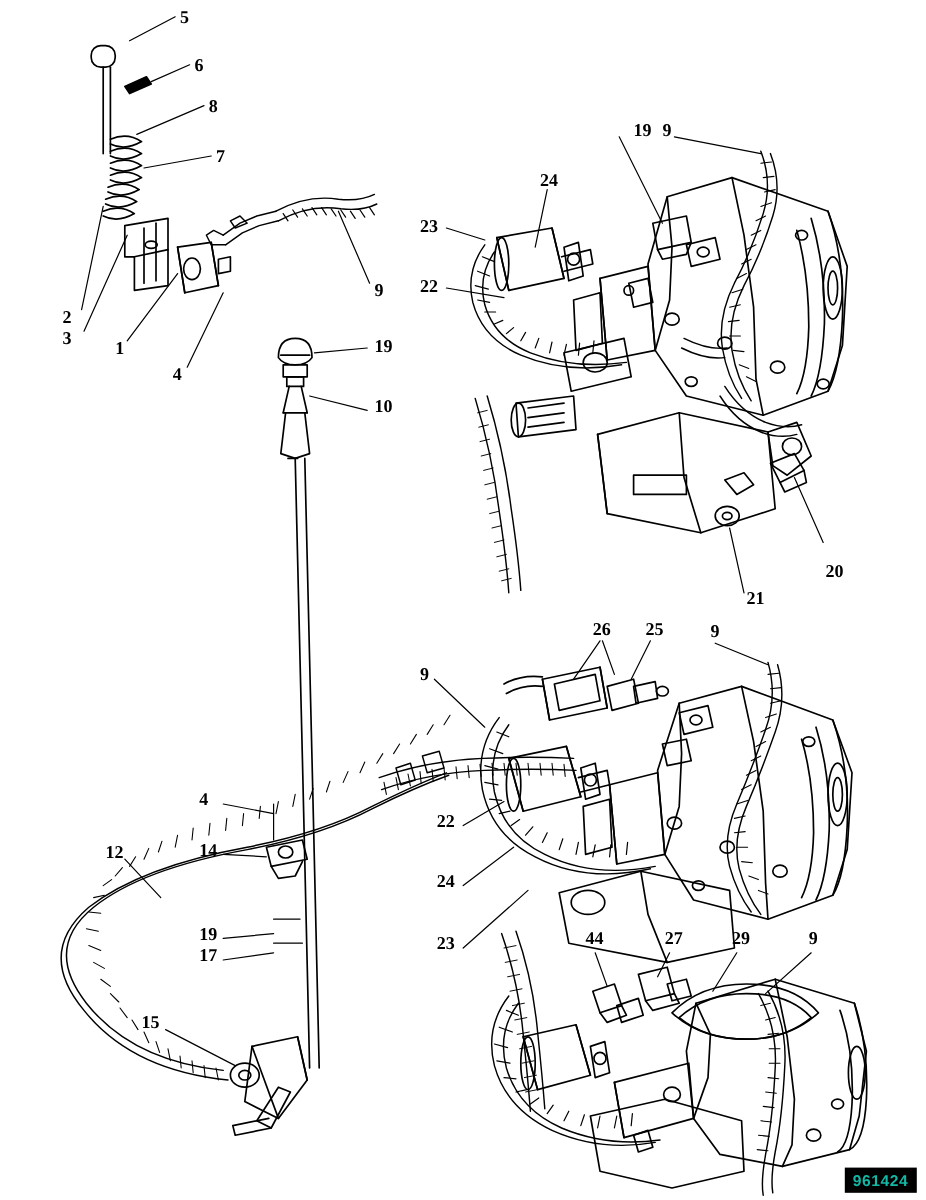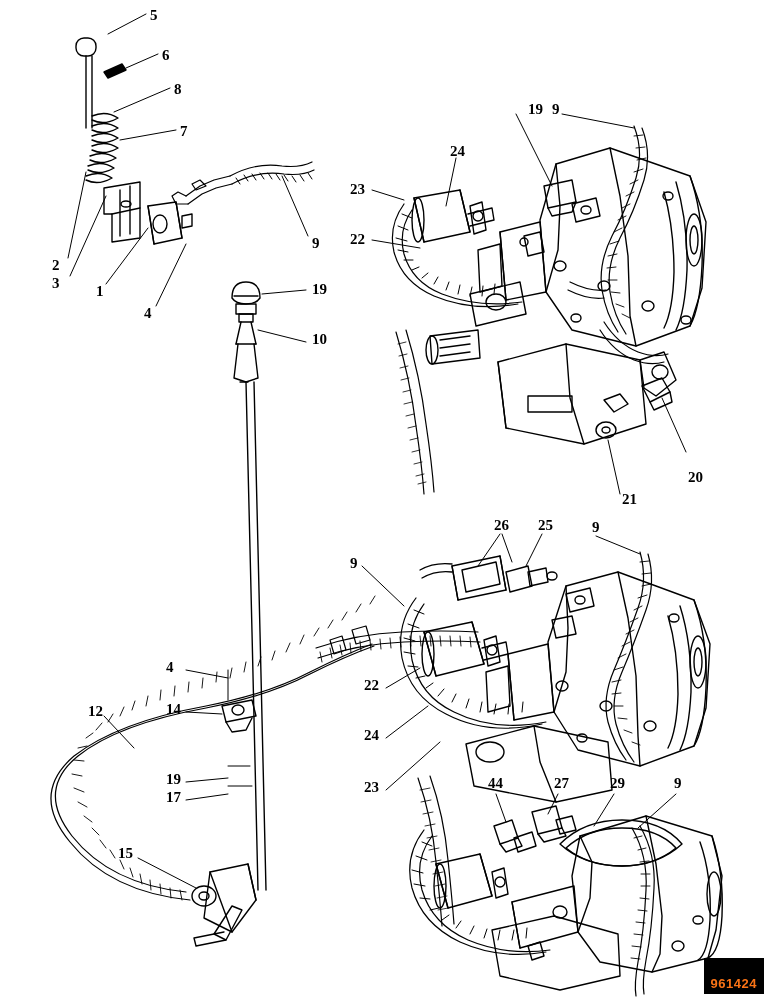--- a/index.html
+++ b/index.html
@@ -31,26 +31,26 @@
     font-size: 15px;
     color: #000000;
     line-height: 1;
     white-space: nowrap;
   }
   .partcode {
     position: absolute;
     right: 8px;
     bottom: 6px;
     background: #000000;
-    color: #f97316;
+    color: #14b8a6;
     font-family: "Liberation Sans", sans-serif;
     font-weight: bold;
     font-size: 13px;
     letter-spacing: 0.5px;
-    padding: 18px 7px 3px 7px;
+    padding: 3px 7px 3px 7px;
   }
 </style>
 </head>
 <body>
 
 <div id="page">
 
   <svg class="figure-svg" viewBox="0 0 772 1000" xmlns="http://www.w3.org/2000/svg">
     <g fill="none" stroke="#000000" stroke-width="1.4" stroke-linecap="round" stroke-linejoin="round">
 

